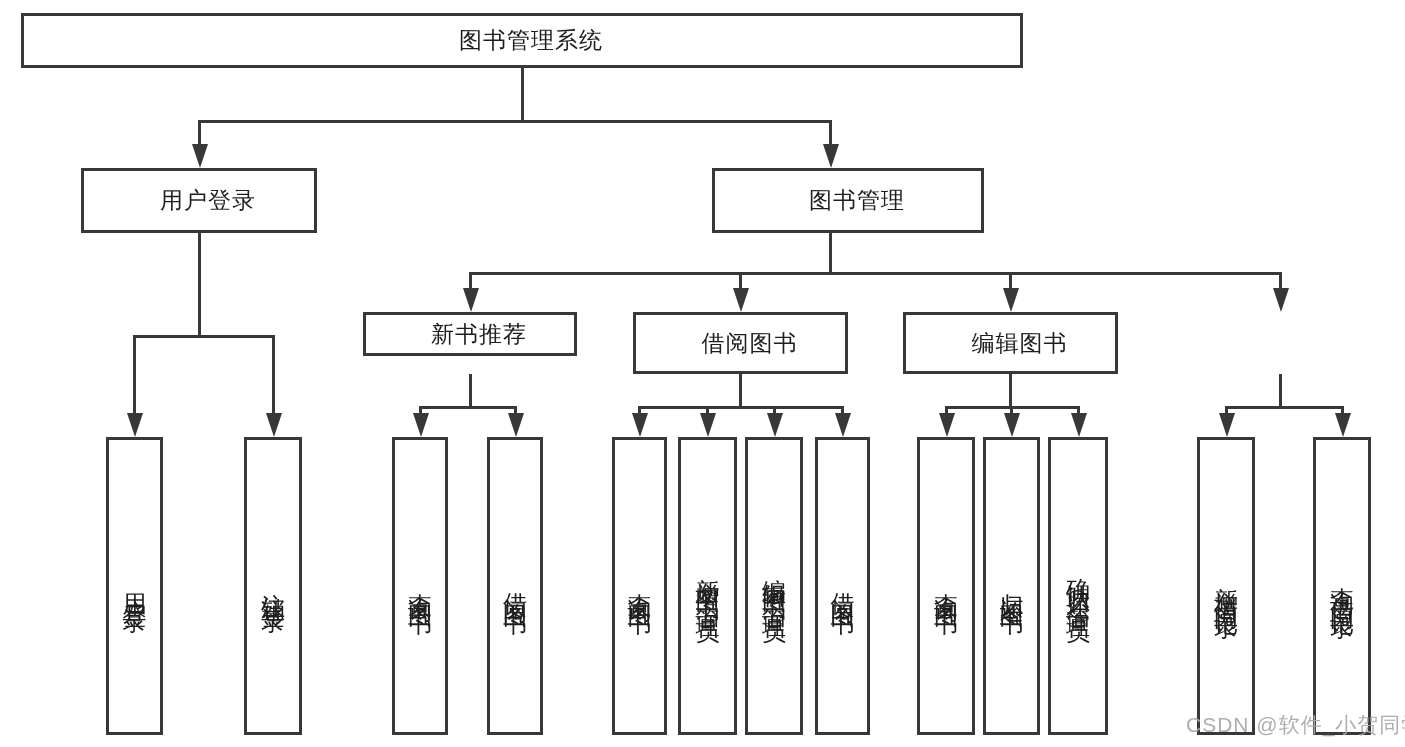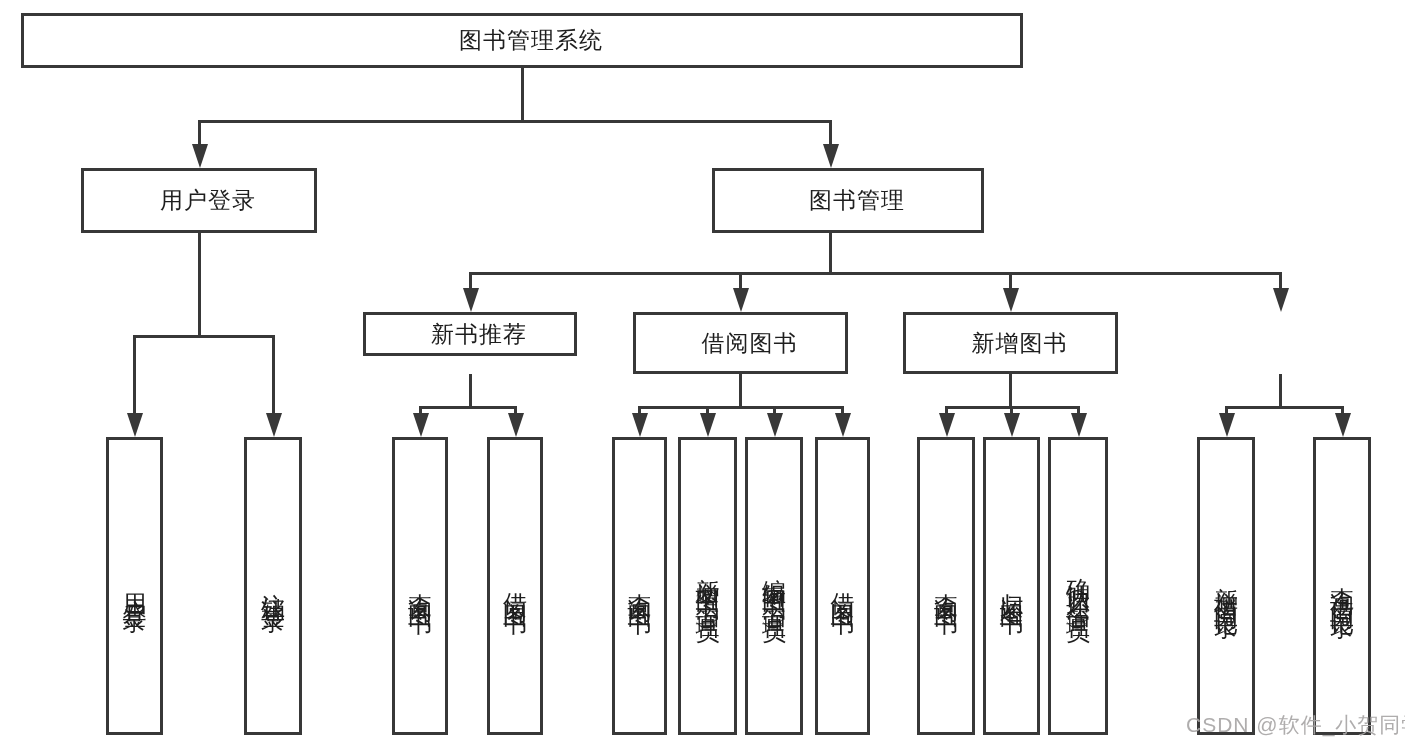--- a/index.html
+++ b/index.html
@@ -53,21 +53,21 @@
 
   <div class="box" style="left:363px;top:312px;width:214px;height:44px;">
     <span>新书推荐</span>
   </div>
 
   <div class="box" style="left:633px;top:312px;width:215px;height:62px;">
     <span>借阅图书</span>
   </div>
 
   <div class="box" style="left:903px;top:312px;width:215px;height:62px;">
-    <span>新增图书</span>
+    <span>编辑图书</span>
   </div>
 
 
   <div class="vbox" style="left:106px;top:437px;width:57px;height:298px;">
     <span class="vtext">用户登录</span>
   </div>
   <div class="vbox" style="left:244px;top:437px;width:58px;height:298px;">
     <span class="vtext">注销登录</span>
   </div>
 

